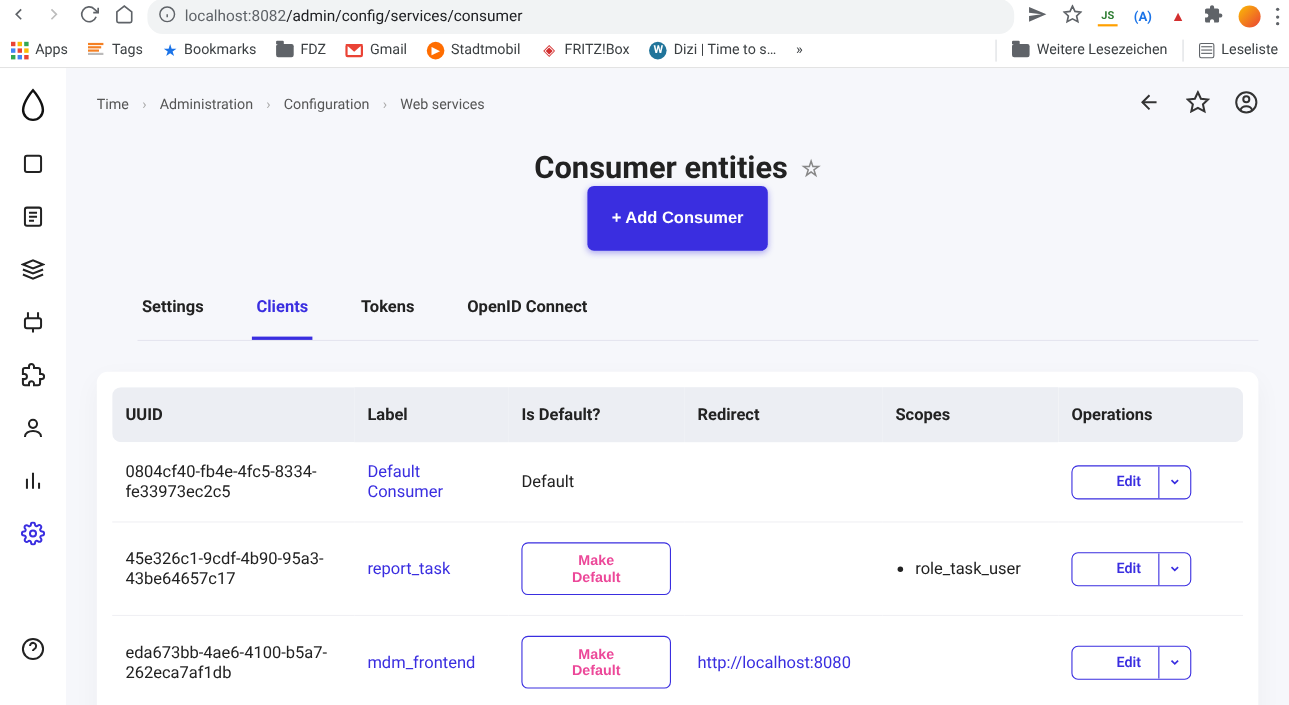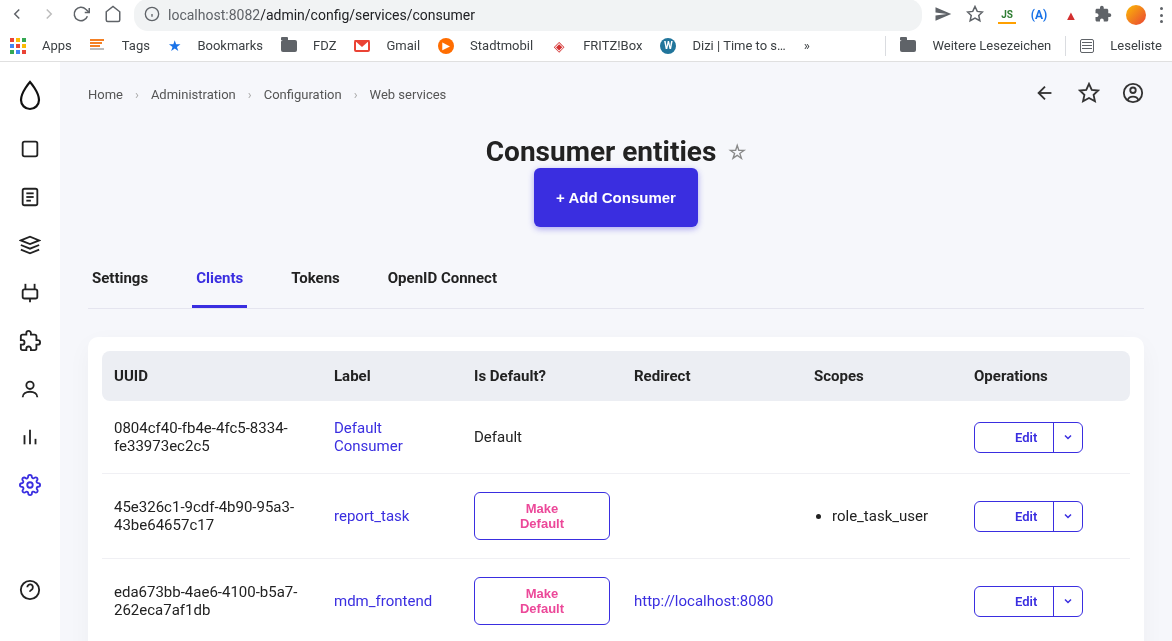--- a/index.html
+++ b/index.html
@@ -15,21 +15,21 @@
   .chrome-right { display: flex; align-items: center; gap: 14px; }
   .icon-sq { width: 18px; height: 18px; display: inline-flex; align-items: center; justify-content: center; }
   .ext-js { font-size: 10px; font-weight: bold; color: #2e7d32; border-bottom: 2px solid #ffa000; }
   .ext-a { color: #1a73e8; font-weight: bold; font-size: 12px; }
   .ext-red { color: #d32f2f; font-size: 13px; }
   .avatar-img { width: 20px; height: 20px; border-radius: 50%; background: linear-gradient(135deg,#fbbc04,#ea4335); }
   .kebab { width: 4px; height: 16px; display: flex; flex-direction: column; justify-content: space-between; }
   .kebab span { width: 3px; height: 3px; border-radius: 50%; background: #5f6368; }
 
   .bm-bar { height: 32px; display: flex; align-items: center; padding: 0 10px; gap: 18px; border-bottom: 1px solid #e0e0e0; font-size: 13px; color: #3c4043; }
-  .bm-item { display: flex; align-items: center; gap: 16px; cursor: pointer; }
+  .bm-item { display: flex; align-items: center; gap: 6px; cursor: pointer; }
   .bm-right { margin-left: auto; display: flex; align-items: center; gap: 14px; }
   .folder-ico { width: 16px; height: 12px; background: #5f6368; border-radius: 2px; position: relative; }
   .folder-ico::before { content:""; position:absolute; top:-3px; left:0; width:7px; height:3px; background:#5f6368; border-radius:1px 1px 0 0; }
   .apps-ico { display: grid; grid-template-columns: repeat(3,4px); grid-template-rows: repeat(3,4px); gap: 2px; }
   .apps-ico span:nth-child(1){background:#ea4335}.apps-ico span:nth-child(2){background:#fbbc04}.apps-ico span:nth-child(3){background:#34a853}
   .apps-ico span:nth-child(4){background:#4285f4}.apps-ico span:nth-child(5){background:#ea4335}.apps-ico span:nth-child(6){background:#fbbc04}
   .apps-ico span:nth-child(7){background:#34a853}.apps-ico span:nth-child(8){background:#4285f4}.apps-ico span:nth-child(9){background:#ea4335}
   .so-ico { width:16px;height:14px;display:flex;flex-direction:column;gap:1px;align-items:flex-start; }
   .so-ico span{height:2px;background:#f48024;}
   .so-ico span:nth-child(1){width:14px}.so-ico span:nth-child(2){width:12px}.so-ico span:nth-child(3){width:10px}.so-ico span:nth-child(4){width:14px;background:#bcbbbb}
@@ -57,21 +57,21 @@
   .breadcrumb a { color: #555; text-decoration: none; cursor: pointer; }
   .breadcrumb .chev { color: #aaa; }
   .top-actions { display: flex; align-items: center; gap: 22px; color: #444; }
   .top-actions svg { width: 22px; height: 22px; }
 
   .page-head { display: flex; align-items: center; justify-content: space-between; margin-top: 28px; flex-direction: column; }
   .page-title { font-size: 28px; font-weight: 700; display: flex; align-items: center; gap: 12px; }
   .page-title .star { font-size: 20px; color: #888; cursor: pointer; }
   .btn-primary { background: #3a2ee0; color: #fff; border: none; border-radius: 6px; padding: 21px 22px; font-size: 15px; font-weight: 700; cursor: pointer; box-shadow: 0 2px 6px rgba(58,46,224,0.4); }
 
-  .tabs { display: flex; gap: 40px; margin-top: 30px; border-bottom: 1px solid #e5e5ef; }
+  .tabs { display: flex; gap: 40px; margin-top: 30px; border-bottom: 1px solid #e5e5ef; margin-left: 37px; }
   .tab { padding: 12px 4px 18px 4px; font-weight: 700; font-size: 15px; color: #222; cursor: pointer; border-bottom: 3px solid transparent; }
   .tab.active { color: #3a2ee0; border-bottom-color: #3a2ee0; }
 
   .card { background: #fff; border-radius: 10px; margin-top: 28px; padding: 14px; box-shadow: 0 8px 24px rgba(0,0,0,0.04); }
   table { width: 100%; border-collapse: collapse; }
   thead tr { background: #eceef3; }
   thead th { text-align: left; font-weight: 700; font-size: 15px; padding: 16px 12px; }
   thead th:first-child { border-radius: 8px 0 0 8px; }
   thead th:last-child { border-radius: 0 8px 8px 0; }
   tbody td { padding: 18px 12px; border-bottom: 1px solid #f0f0f4; font-size: 15px; vertical-align: middle; }
@@ -253,21 +253,21 @@
         <circle cx="12" cy="12" r="10"></circle>
         <path d="M9.1 9a3 3 0 1 1 5.8 1c0 2-3 2-3 4"></path>
         <line x1="12" y1="17" x2="12" y2="17"></line>
       </svg>
     <div style="height:14px"></div>
   </div>
 
   <div class="main">
     <div class="topbar">
       <div class="breadcrumb">
-        <a>Home</a>
+        <a>Time</a>
         <span class="chev">›</span>
         <a>Administration</a>
         <span class="chev">›</span>
         <a>Configuration</a>
         <span class="chev">›</span>
         <a>Web services</a>
       </div>
       <div class="top-actions">
         <span><svg viewBox="0 0 24 24" fill="none" stroke="#333" stroke-width="2">
               <line x1="19" y1="12" x2="5" y2="12"></line>

